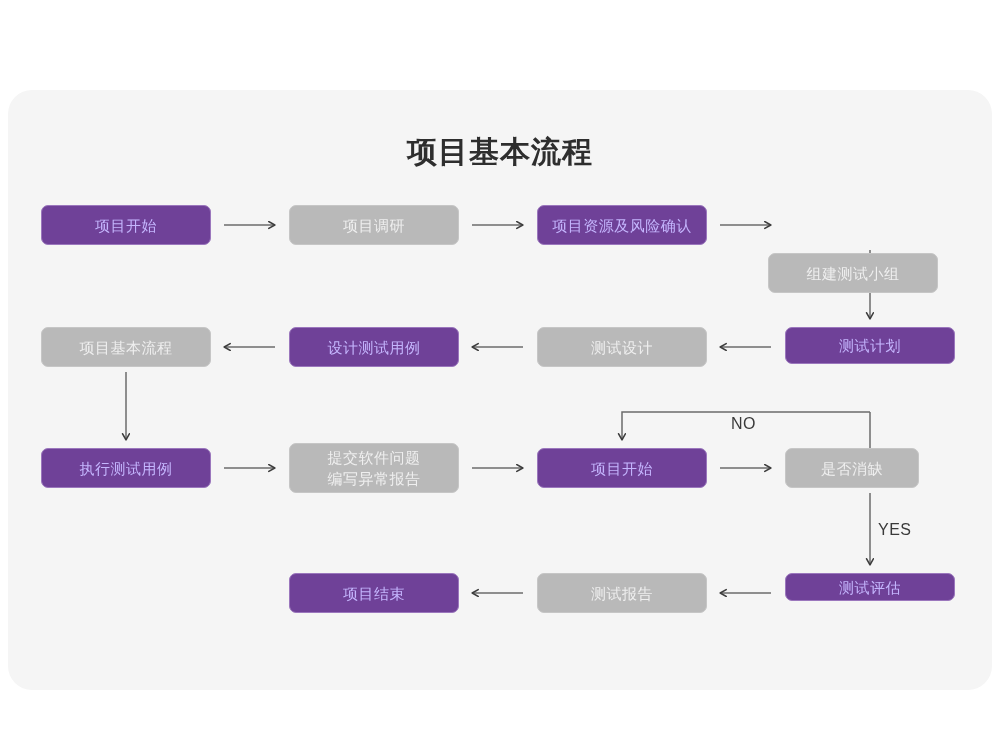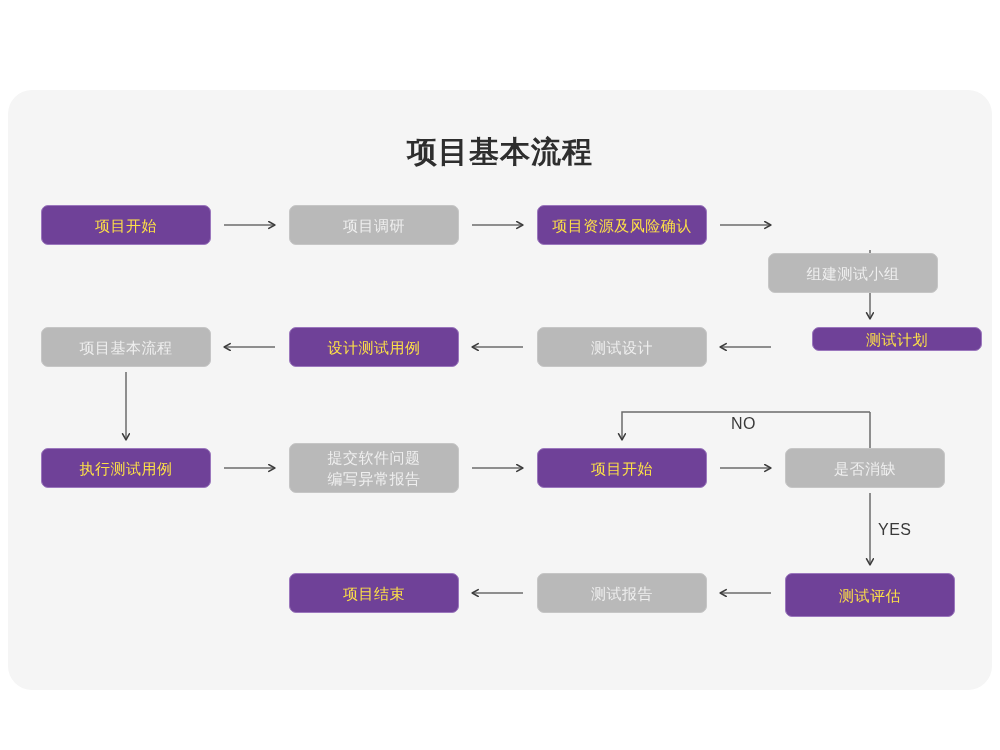--- a/index.html
+++ b/index.html
@@ -58,21 +58,21 @@
     text-align: center;
     font-size: 15px;
     line-height: 21px;
     letter-spacing: 0.5px;
     white-space: pre-line;
     user-select: none;
   }
   .node.purple {
     background: #6f4198;
     border: 1px solid #9b77bd;
-    color: #fde047;
+    color: #c4b5fd;
   }
   .node.gray {
     background: #b9b9b9;
     border: 1px solid #c6c6c6;
     color: #efefef;
   }
 
   
   #wires {
     position: absolute;
@@ -138,25 +138,25 @@
   <div class="edge-label" style="left:878px; top:521px;">YES</div>
 
   <div class="node purple" style="left:41px;  top:205px; width:170px; height:40px;">项目开始</div>
   <div class="node gray" style="left:289px; top:205px; width:170px; height:40px;">项目调研</div>
   <div class="node purple" style="left:537px; top:205px; width:170px; height:40px;">项目资源及风险确认</div>
   <div class="node gray" style="left:768px; top:205px; width:170px; height:40px;margin-top:48px;">组建测试小组</div>
 
   <div class="node gray" style="left:41px;  top:327px; width:170px; height:40px;">项目基本流程</div>
   <div class="node purple" style="left:289px; top:327px; width:170px; height:40px;">设计测试用例</div>
   <div class="node gray" style="left:537px; top:327px; width:170px; height:40px;">测试设计</div>
-  <div class="node purple" style="left:785px; top:327px; width:170px; height:24px;margin-left:27px;">测试计划</div>
+  <div class="node purple" style="left:785px; top:327px; width:170px; height:37px;">测试计划</div>
 
   <div class="node purple" style="left:41px;  top:448px; width:170px; height:40px;">执行测试用例</div>
   <div class="node gray" style="left:289px; top:443px; width:170px; height:50px;">提交软件问题
 编写异常报告</div>
   <div class="node purple" style="left:537px; top:448px; width:170px; height:40px;">项目开始</div>
-  <div class="node gray" style="left:785px; top:448px; width:160px; height:40px;">是否消缺</div>
+  <div class="node gray" style="left:785px; top:448px; width:134px; height:40px;">是否消缺</div>
 
   <div class="node purple" style="left:289px; top:573px; width:170px; height:40px;">项目结束</div>
   <div class="node gray" style="left:537px; top:573px; width:170px; height:40px;">测试报告</div>
-  <div class="node purple" style="left:785px; top:573px; width:170px; height:44px;">测试评估</div>
+  <div class="node purple" style="left:785px; top:573px; width:170px; height:28px;">测试评估</div>
 
 </div>
 
 </body></html>

